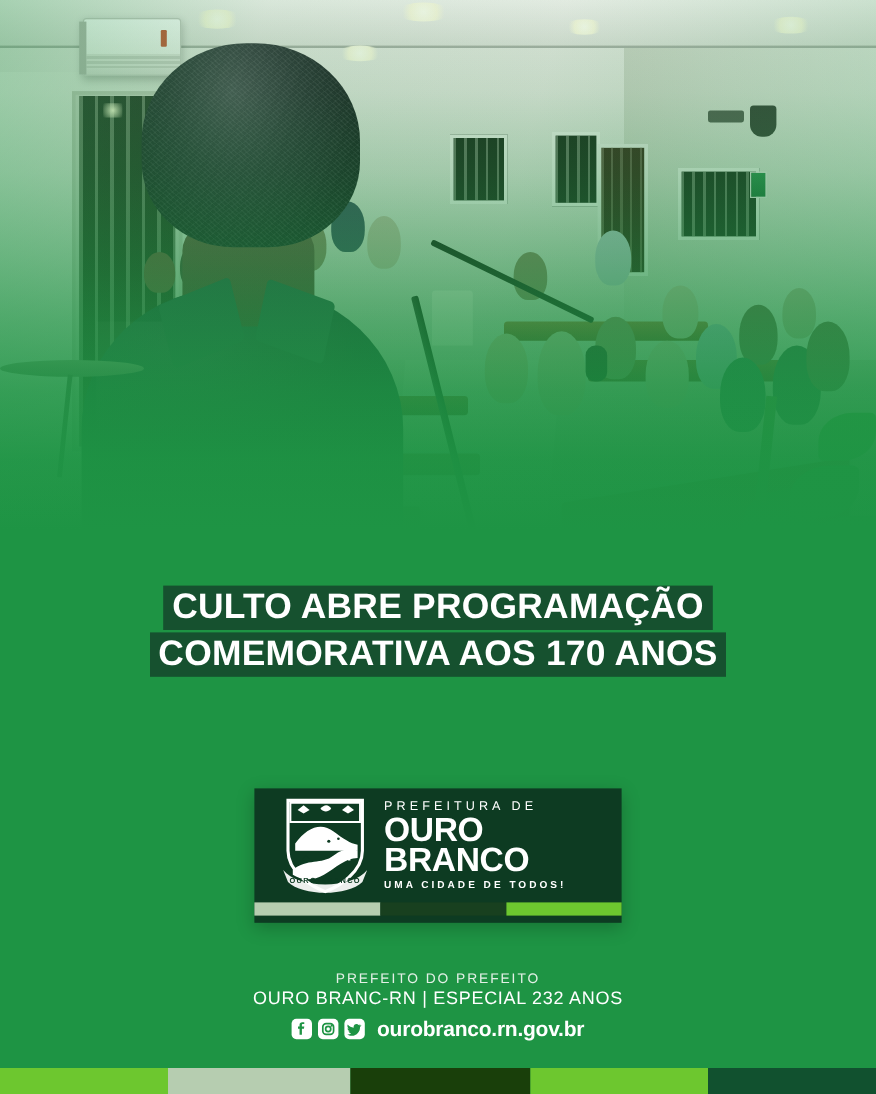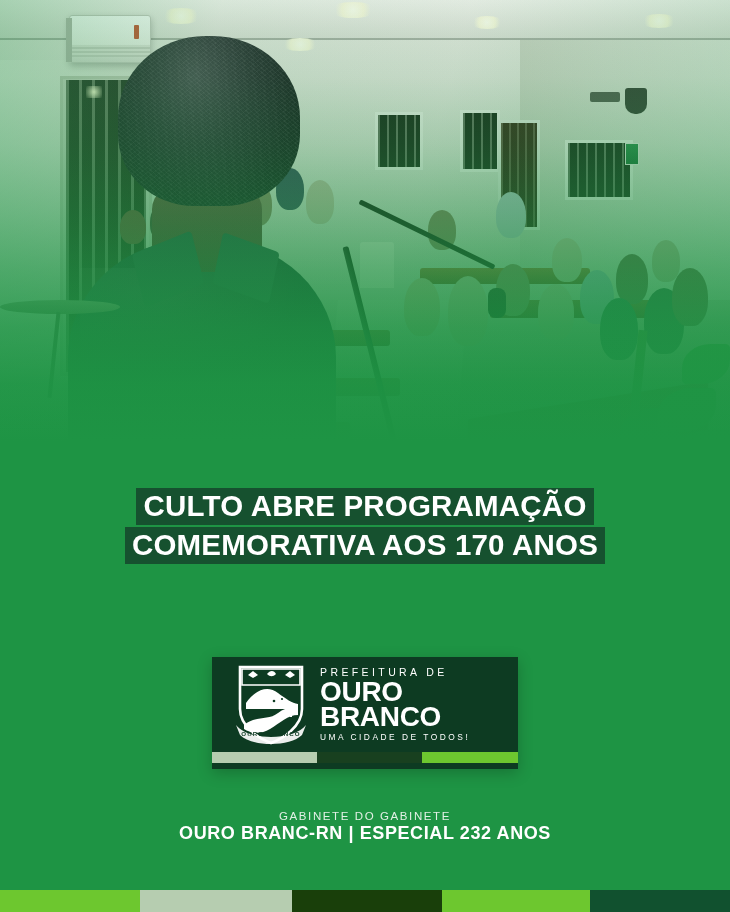--- a/index.html
+++ b/index.html
@@ -146,30 +146,30 @@
     padding:1px 7px 3px 7px; margin:0 0 2px 0; white-space:nowrap; }
 
   
   .logo-card { position:absolute; left:212px; top:657px; width:306px; height:112px;
     background:#0d3b22; box-shadow:0 4px 14px rgba(0,0,0,.22); }
   .logo-inner { position:absolute; left:0; top:0; width:306px; height:96px; display:flex; align-items:center; }
   .crest { position:relative; width:74px; height:84px; margin-left:22px; flex:0 0 auto; }
   .logo-text { margin-left:12px; color:#fff; }
   .lt-pre { font-size:10.5px; letter-spacing:3.4px; font-weight:normal; line-height:13px; }
   .lt-big { font-size:28px; font-weight:bold; line-height:25px; letter-spacing:-0.3px; }
-  .lt-sub { font-size:8.4px; letter-spacing:2.5px; font-weight:normal; line-height:13px; margin-top:2px; }
+  .lt-sub { font-size:8.4px; letter-spacing:2.5px; font-weight:bold; line-height:13px; margin-top:2px; }
   .card-bar { position:absolute; left:0; bottom:6px; width:306px; height:11px; display:flex; }
   .cb1 { flex:0 0 105px; background:#b6cdb0; }
   .cb2 { flex:1 1 auto; background:#18401f; }
   .cb3 { flex:0 0 96px; background:#6dc72f; }
 
   
   .footer { position:absolute; left:0; top:808px; width:730px; text-align:center; color:#ffffff; }
   .f1 { font-size:11.5px; letter-spacing:1.6px; line-height:16px; color:#e3f0e6; }
-  .f2 { font-size:18px; letter-spacing:.6px; font-weight:bold; line-height:18px;text-align:center; }
+  .f2 { font-size:15px; letter-spacing:.6px; font-weight:normal; line-height:18px;text-align:center; }
   .f3 { margin-top:5px; display:flex; align-items:center; justify-content:center; gap:5px; }
   .soc { width:17px; height:17px; border-radius:4px; background:#ffffff;
     display:flex; align-items:center; justify-content:center; flex:0 0 auto; }
   .url { font-size:17.5px; font-weight:bold; letter-spacing:-.2px; margin-left:5px; }
 
   
   .bottom-bars { position:absolute; left:0; top:890px; width:730px; height:22px; display:flex; }
   .bb { height:22px; }
 </style>
 </head>
@@ -324,22 +324,42 @@
       </div>
     </div>
     <div class="card-bar">
       <div class="cb1"></div>
       <div class="cb2"></div>
       <div class="cb3"></div>
     </div>
   </div>
 
   <div class="footer">
-    <div class="f1">GABINETE DO GABINETE</div>
+    <div class="f1">PREFEITO DO PREFEITO</div>
     <div class="f2">OURO BRANC-RN | ESPECIAL 232 ANOS</div>
+    <div class="f3">
+      <span class="soc">
+        <svg viewBox="0 0 16 16" width="15" height="15">
+            <path d="M10.2 3.6H9c-.7 0-.9.3-.9.9v1.2h2.1l-.3 2.1H8.1V13H6V7.8H4.6V5.7H6V4.3C6 2.7 6.8 1.9 8.5 1.9h1.7z" fill="#1e9444"></path>
+          </svg>
+      </span>
+      <span class="soc">
+        <svg viewBox="0 0 16 16" width="15" height="15">
+          <rect x="3.2" y="3.2" width="9.6" height="9.6" rx="3" fill="none" stroke="#1e9444" stroke-width="1.5"></rect>
+          <circle cx="8" cy="8" r="2.3" fill="none" stroke="#1e9444" stroke-width="1.5"></circle>
+          <circle cx="11.1" cy="5" r=".95" fill="#1e9444"></circle>
+        </svg>
+      </span>
+      <span class="soc">
+        <svg viewBox="0 0 16 16" width="15" height="15">
+            <path d="M13.6 4.6c-.4.2-.9.4-1.4.5.5-.3.8-.8 1-1.3-.5.3-1 .5-1.6.6-.5-.5-1.1-.8-1.9-.8-1.4 0-2.6 1.2-2.6 2.6 0 .2 0 .4.1.6-2.1-.1-4-1.1-5.3-2.7-.2.4-.3.8-.3 1.3 0 .9.5 1.7 1.2 2.2-.4 0-.8-.1-1.1-.3 0 1.3.9 2.3 2.1 2.6-.2.1-.4.1-.7.1-.2 0-.3 0-.5-.1.3 1 1.3 1.8 2.4 1.8-.9.7-2 1.1-3.2 1.1h-.4c1.2.7 2.5 1.2 4 1.2 4.8 0 7.4-4 7.4-7.4v-.3c.5-.4.9-.9 1.3-1.4z" fill="#1e9444"></path>
+          </svg>
+      </span>
+      <span class="url">ourobranco.rn.gov.br</span>
+    </div>
   </div>
 
   <div class="bottom-bars">
     <div class="bb" style="width:140px; background:#6dc72f;"></div>
     <div class="bb" style="width:152px; background:#b6cdb0;"></div>
     <div class="bb" style="width:150px; background:#193f0a;"></div>
     <div class="bb" style="width:148px; background:#6dc72f;"></div>
     <div class="bb" style="width:140px; background:#11512f;"></div>
   </div>
 

